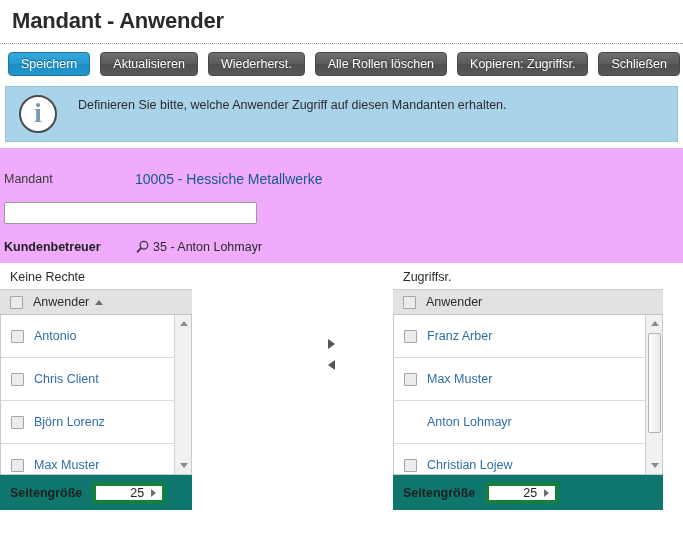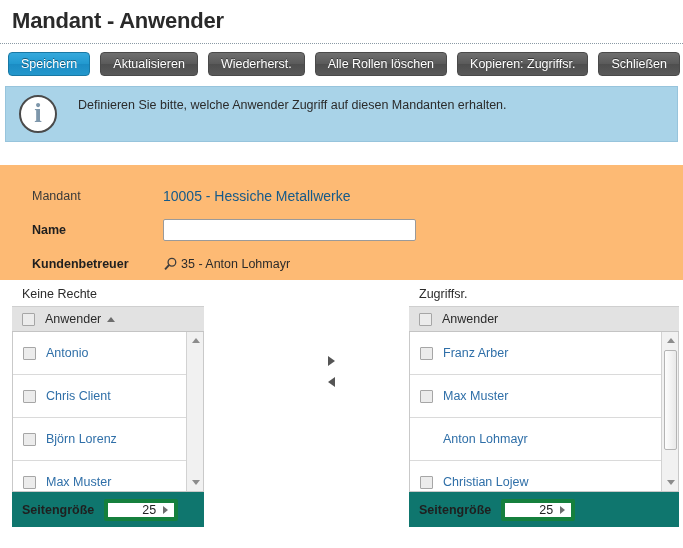--- a/index.html
+++ b/index.html
@@ -83,24 +83,24 @@
   .banner-text {
     margin-left: 21px;
     font-size: 12.5px;
     color: #2b2b2b;
     align-self: flex-start;
     margin-top: 11px;
   }
 
   
   .form-panel {
-    margin-top: 23px;
-    background: #fdba74;
+    margin-top: 6px;
+    background: #f0abfc;
     height: 115px;
-    padding: 14px 0 0 32px;
+    padding: 14px 0 0 4px;
   }
   .form-row { display: flex; align-items: center; height: 34px; }
   .form-label {
     width: 131px;
     font-size: 12.5px;
     color: #3a3a3a;
   }
   .form-label.bold { font-weight: bold; color: #1f1f1f; }
   .mandant-value {
     font-size: 14px;
@@ -123,22 +123,22 @@
 
   
   .lists {
     position: relative;
     height: 243px;
   }
   .list-panel {
     position: absolute;
     top: 0;
   }
-  .list-panel.left  { left: 12px;   width: 192px; }
-  .list-panel.right { left: 409px; width: 270px; border-radius: 27px; }
+  .list-panel.left  { left: 0;   width: 192px; }
+  .list-panel.right { left: 393px; width: 270px; border-radius: 27px; }
 
   .list-caption {
     font-size: 12.5px;
     color: #2b2b2b;
     padding: 7px 0 5px 10px;
   }
   .list-header {
     display: flex;
     align-items: center;
     height: 26px;
@@ -290,21 +290,20 @@
   </div>
   <div class="banner-text">Definieren Sie bitte, welche Anwender Zugriff auf diesen Mandanten erhalten.</div>
 </div>
 
 <div class="form-panel">
   <div class="form-row">
     <div class="form-label">Mandant</div>
     <div class="mandant-value">10005 - Hessiche Metallwerke</div>
   </div>
   <div class="form-row">
-    <div class="form-label bold">Name</div>
     <input class="name-input" type="text" value="" style="">
   </div>
   <div class="form-row">
     <div class="form-label bold">Kundenbetreuer</div>
     <div class="lookup">
       <svg class="magnifier" viewBox="0 0 16 16">
         <circle cx="9.5" cy="5.6" r="4.1" fill="none" stroke="#3d3d3d" stroke-width="1.4"></circle>
         <line x1="6.3" y1="8.6" x2="2.2" y2="13.2" stroke="#3d3d3d" stroke-width="2"></line>
       </svg>
       <div class="lookup-text">35 - Anton Lohmayr</div>

